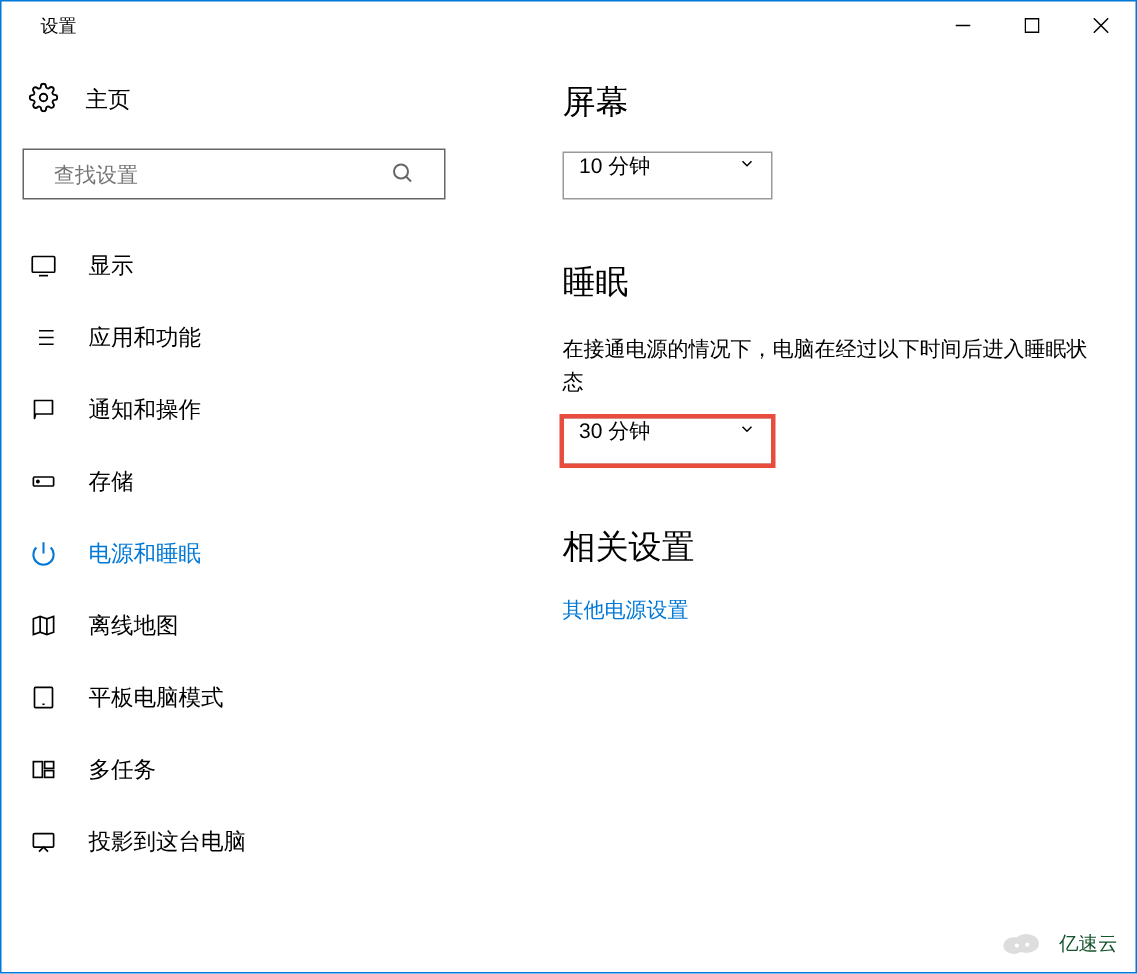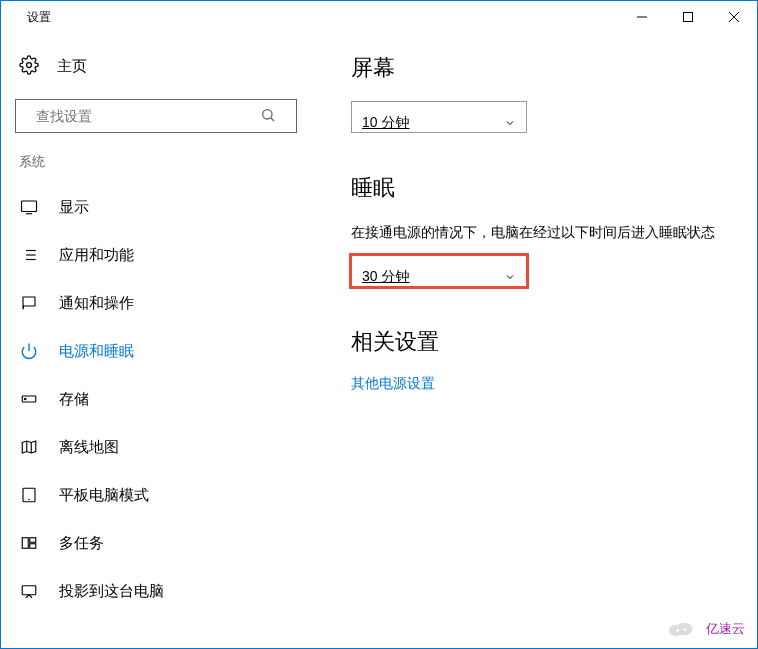--- a/index.html
+++ b/index.html
@@ -30,20 +30,21 @@
       display: flex;
       align-items: center;
       justify-content: center;
       font-family: "Segoe MDL2 Assets", sans-serif;
       font-size: 12px;
     }
     .win-btn svg { width: 10px; height: 10px; }
     .content {
       display: flex;
       height: calc(100% - 32px);
+      gap: 24px;
     }
     .sidebar {
       width: 310px;
       padding: 10px 0 0 0;
     }
     .home-row {
       display: flex;
       align-items: center;
       height: 46px;
       padding-left: 18px;
@@ -98,45 +99,44 @@
       font-weight: 400;
       margin-bottom: 18px;
     }
     .section-title.later { margin-top: 40px; }
     .setting-label {
       font-size: 14px;
       margin-bottom: 12px;
       line-height: 1.6;
     }
     .dropdown {
-      width: 176px;
+      width: 140px;
       height: 32px;
       border: 1px solid #999;
       display: flex;
-      align-items: flex-end;
+      align-items: flex-start;
       padding: 0 10px;
       position: relative;
-      text-decoration: underline;
     }
     .dropdown .dd-value { flex: 1; font-size: 14px; }
     .dropdown .dd-chevron svg { width: 12px; height: 12px; }
     .dropdown.highlighted {
       outline: 3px solid #e74c3c;
       outline-offset: -1px;
     }
     .link {
       color: #0078d7;
       font-size: 14px;
       cursor: pointer;
     }
     .watermark {
       position: absolute;
       right: 12px;
       bottom: 10px;
-      color: #a21caf;
+      color: #14532d;
       font-size: 13px;
       display: flex;
       align-items: center;
       gap: 12px;
     }
     .watermark svg { width: 28px; height: 18px; }
   </style>
 </head>
 <body>
 
@@ -178,21 +178,20 @@
     <div class="search-box">
       <input type="text" placeholder="查找设置" style="">
       <span class="search-icon">
         <svg viewBox="0 0 24 24" fill="none" stroke="#666" stroke-width="2">
             <circle cx="11" cy="11" r="7"></circle>
             <line x1="21" y1="21" x2="16" y2="16"></line>
           </svg>
       </span>
     </div>
 
-    <div class="category-label">系统</div>
 
     <ul class="nav-list">
       <li class="nav-item">
         <span class="icon">
           <svg viewBox="0 0 24 24" fill="none" stroke="#000" stroke-width="1.5">
               <rect x="2" y="4" width="20" height="14" rx="1"></rect>
               <line x1="8" y1="21" x2="16" y2="21"></line>
             </svg>
         </span>
         <span class="label">显示</span>
@@ -211,37 +210,37 @@
         <span class="label">应用和功能</span>
       </li>
       <li class="nav-item">
         <span class="icon">
           <svg viewBox="0 0 24 24" fill="none" stroke="#000" stroke-width="1.5">
               <path d="M4 4h16v12H5l-1 4z" stroke-linejoin="round"></path>
             </svg>
         </span>
         <span class="label">通知和操作</span>
       </li>
+      <li class="nav-item">
+        <span class="icon">
+          <svg viewBox="0 0 24 24" fill="none" stroke="#000" stroke-width="1.5">
+              <rect x="3" y="8" width="18" height="8" rx="1"></rect>
+              <circle cx="7" cy="12" r="1" fill="#000"></circle>
+            </svg>
+        </span>
+        <span class="label">存储</span>
+      </li>
       <li class="nav-item active">
         <span class="icon">
           <svg viewBox="0 0 24 24" fill="none" stroke="#0078d7" stroke-width="1.8">
               <path d="M18.36 6.64a9 9 0 1 1-12.73 0"></path>
               <line x1="12" y1="2" x2="12" y2="12"></line>
             </svg>
         </span>
         <span class="label">电源和睡眠</span>
-      </li>
-      <li class="nav-item">
-        <span class="icon">
-          <svg viewBox="0 0 24 24" fill="none" stroke="#000" stroke-width="1.5">
-              <rect x="3" y="8" width="18" height="8" rx="1"></rect>
-              <circle cx="7" cy="12" r="1" fill="#000"></circle>
-            </svg>
-        </span>
-        <span class="label">存储</span>
       </li>
       <li class="nav-item">
         <span class="icon">
           <svg viewBox="0 0 24 24" fill="none" stroke="#000" stroke-width="1.5">
               <polygon points="3,6 9,4 15,6 21,4 21,18 15,20 9,18 3,20"></polygon>
               <line x1="9" y1="4" x2="9" y2="18"></line>
               <line x1="15" y1="6" x2="15" y2="20"></line>
             </svg>
         </span>
         <span class="label">离线地图</span>

